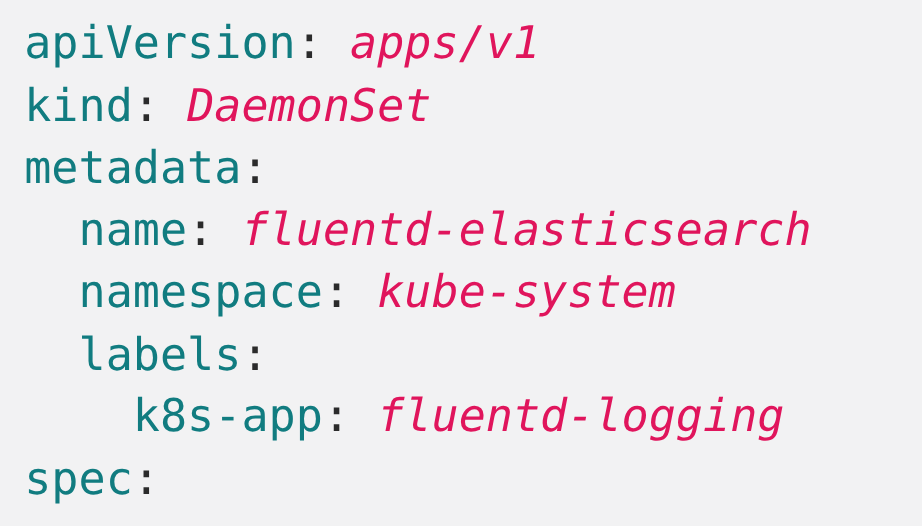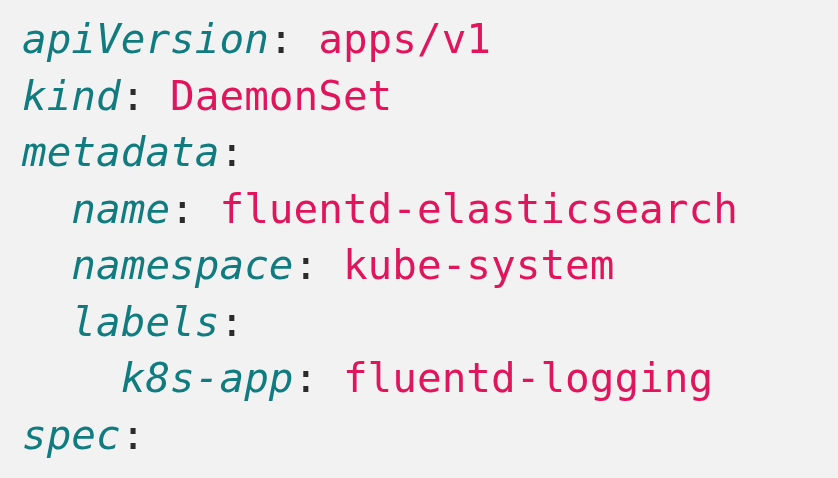--- a/index.html
+++ b/index.html
@@ -20,20 +20,20 @@
     font-family: "DejaVu Sans Mono", "Liberation Mono", monospace;
     font-size: 41px;
     line-height: 56.5px;
     font-weight: 500;
     white-space: pre;
     letter-spacing: 0;
   }
   .code-line {
     height: 56.5px;
   }
-  .yaml-key   { color: var(--key-color, #117c80); font-style: italic; }
+  .yaml-key   { color: var(--key-color, #117c80); }
   .yaml-colon { color: var(--punct-color, #2b2b2b); }
-  .yaml-value { color: var(--value-color, #e0155c); }
+  .yaml-value { color: var(--value-color, #e0155c); font-style: italic; }
 </style>
 </head>
 <body>
 
 <div class="code-block" id="code-block"><div class="code-line"><span class="yaml-key">apiVersion</span><span class="yaml-colon">:</span><span class="yaml-value"> apps/v1</span></div><div class="code-line"><span class="yaml-key">kind</span><span class="yaml-colon">:</span><span class="yaml-value"> DaemonSet</span></div><div class="code-line"><span class="yaml-key">metadata</span><span class="yaml-colon">:</span></div><div class="code-line"><span class="yaml-key">  name</span><span class="yaml-colon">:</span><span class="yaml-value"> fluentd-elasticsearch</span></div><div class="code-line"><span class="yaml-key">  namespace</span><span class="yaml-colon">:</span><span class="yaml-value"> kube-system</span></div><div class="code-line"><span class="yaml-key">  labels</span><span class="yaml-colon">:</span></div><div class="code-line"><span class="yaml-key">    k8s-app</span><span class="yaml-colon">:</span><span class="yaml-value"> fluentd-logging</span></div><div class="code-line"><span class="yaml-key">spec</span><span class="yaml-colon">:</span></div></div>
 
 </body></html>

